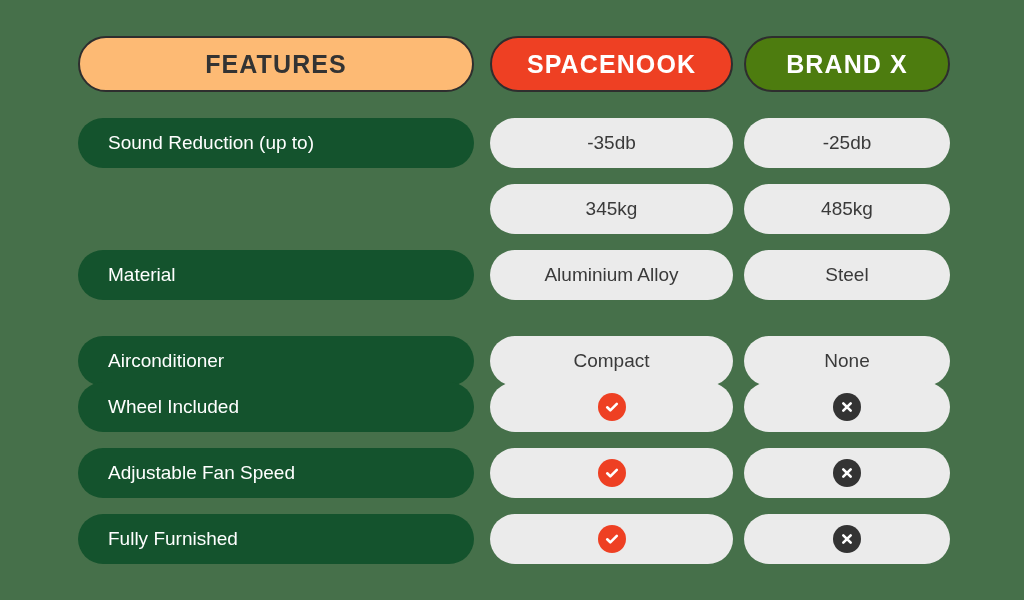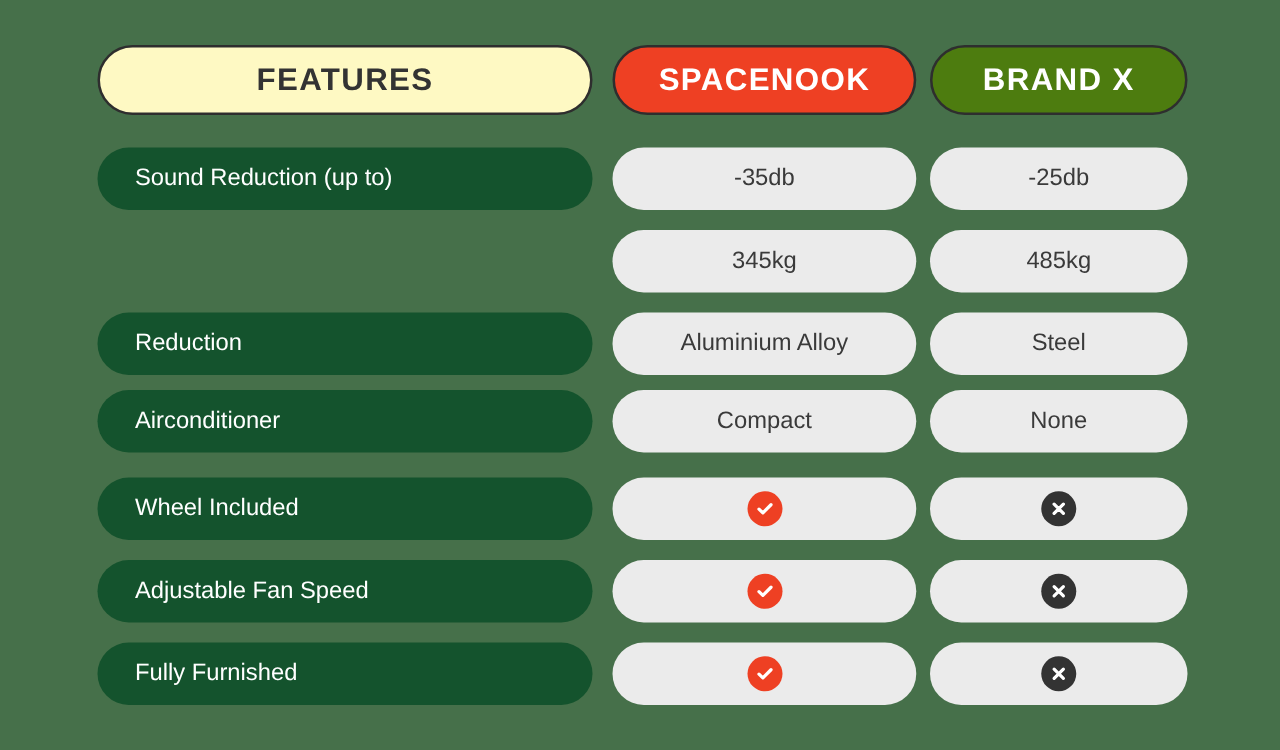--- a/index.html
+++ b/index.html
@@ -43,21 +43,21 @@
     align-items: center;
     justify-content: center;
     letter-spacing: 1.1px;
     font-weight: 700;
     font-size: 25px;
   }
 
   .hcell-features {
     left: 78px;
     width: 396px;
-    background: #fef9c3;
+    background: #fdba74;
     color: #333333;
   }
 
   .hcell-spacenook {
     left: 490px;
     width: 243px;
     background: #ee4023;
     color: #ffffff;
     text-align: right;
   }
@@ -138,25 +138,25 @@
       <div class="row" style="top: 118px;">
         <div class="cell cell-feature">Sound Reduction (up to)</div>
         <div class="cell cell-value cell-spacenook">-35db</div>
         <div class="cell cell-value cell-brandx">-25db</div>
       </div>
       <div class="row" style="top: 184px;">
         <div class="cell cell-value cell-spacenook">345kg</div>
         <div class="cell cell-value cell-brandx">485kg</div>
       </div>
       <div class="row" style="top: 250px;">
-        <div class="cell cell-feature">Reduction</div>
+        <div class="cell cell-feature">Material</div>
         <div class="cell cell-value cell-spacenook">Aluminium Alloy</div>
         <div class="cell cell-value cell-brandx">Steel</div>
       </div>
-      <div class="row" style="top: 312px; padding-left: 46px;">
+      <div class="row" style="top: 336px; padding-left: 46px;">
         <div class="cell cell-feature">Airconditioner</div>
         <div class="cell cell-value cell-spacenook">Compact</div>
         <div class="cell cell-value cell-brandx">None</div>
       </div>
       <div class="row" style="top: 382px;">
         <div class="cell cell-feature">Wheel Included</div>
         <div class="cell cell-value cell-spacenook">
           <span class="icon-badge icon-check">
             <svg width="16" height="16" viewBox="0 0 16 16" aria-hidden="true">
               <path d="M3.2 8.3 L6.3 11.3 L12.8 4.8" fill="none" stroke="#ffffff" stroke-width="2.6" stroke-linecap="round" stroke-linejoin="round"></path>

